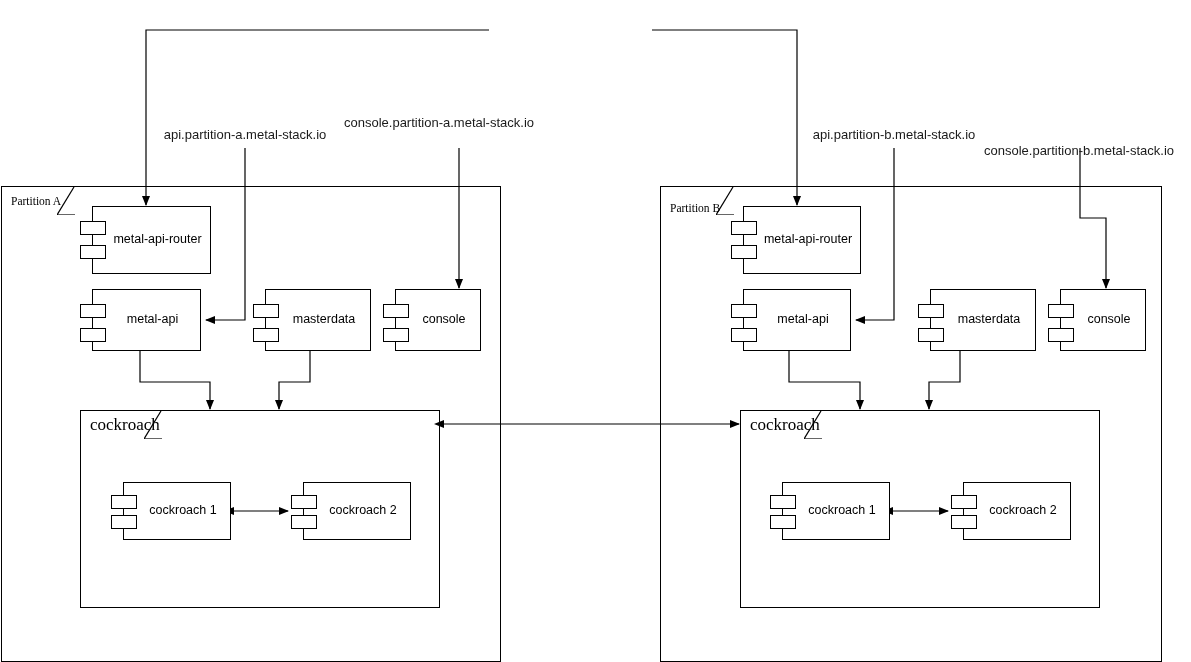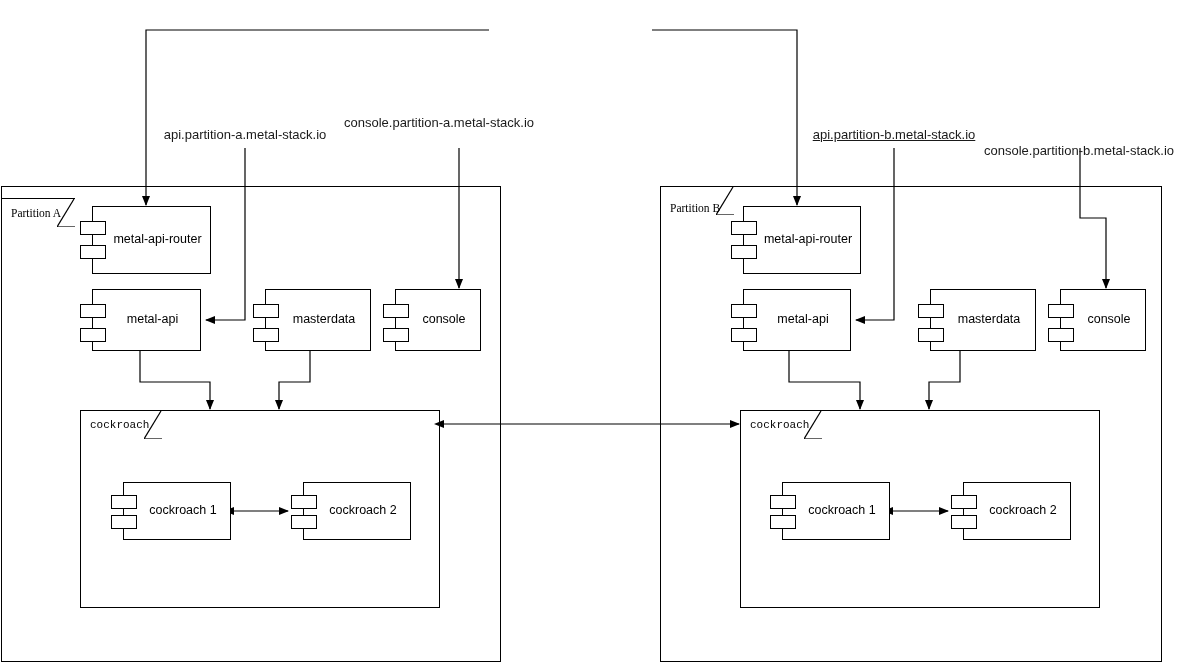--- a/index.html
+++ b/index.html
@@ -93,22 +93,22 @@
     height: 28px;
     overflow: hidden;
   }
   .pkg-tab .pkg-slant svg { display: block; }
 
   .pkg-tab.serif .pkg-name {
     font-family: "Liberation Serif", serif;
     font-size: 11.5px;
   }
   .pkg-tab.sans .pkg-name {
-    font-family: Liberation Mono, monospace;
-    font-size: 11px;
+    font-family: Liberation Serif, serif;
+    font-size: 17px;
   }
 
   
   .edge-label {
     position: absolute;
     font-size: 13px;
     line-height: 1.1;
     color: #1a1a1a;
     white-space: nowrap;
     text-align: center;
@@ -167,25 +167,25 @@
       <path d="M 233,511 L 288,511" marker-start="url(#arrow-start)" marker-end="url(#arrow)"></path>
 
       
       <path d="M 892,511 L 948,511" marker-start="url(#arrow-start)" marker-end="url(#arrow)"></path>
     </g>
   </svg>
 
 
   <div class="edge-label" style="left:245px; top:128px;">api.partition-a.metal-stack.io</div>
   <div class="edge-label" style="left:439px; top:116px;">console.partition-a.metal-stack.io</div>
-  <div class="edge-label" style="left:894px; top:128px;text-decoration:underline;">api.partition-b.metal-stack.io</div>
+  <div class="edge-label" style="left:894px; top:128px;">api.partition-b.metal-stack.io</div>
   <div class="edge-label" style="left:1079px; top:144px;">console.partition-b.metal-stack.io</div>
 
   <div class="package" style="left:1px; top:186px; width:500px; height:476px;">
-    <div class="pkg-tab serif" style="width:74px;margin-top:12px;">
+    <div class="pkg-tab serif" style="width:74px;">
       <span class="pkg-name">Partition A</span>
       <span class="pkg-slant">
         <svg width="18" height="28" viewBox="0 0 18 28" xmlns="http://www.w3.org/2000/svg">
           <path d="M0,28 L17,0" stroke="#000000" stroke-width="1.2" fill="none"></path>
           <path d="M0,28 L18,28" stroke="#000000" stroke-width="1.2" fill="none"></path>
         </svg>
       </span>
     </div>
   </div>
 

